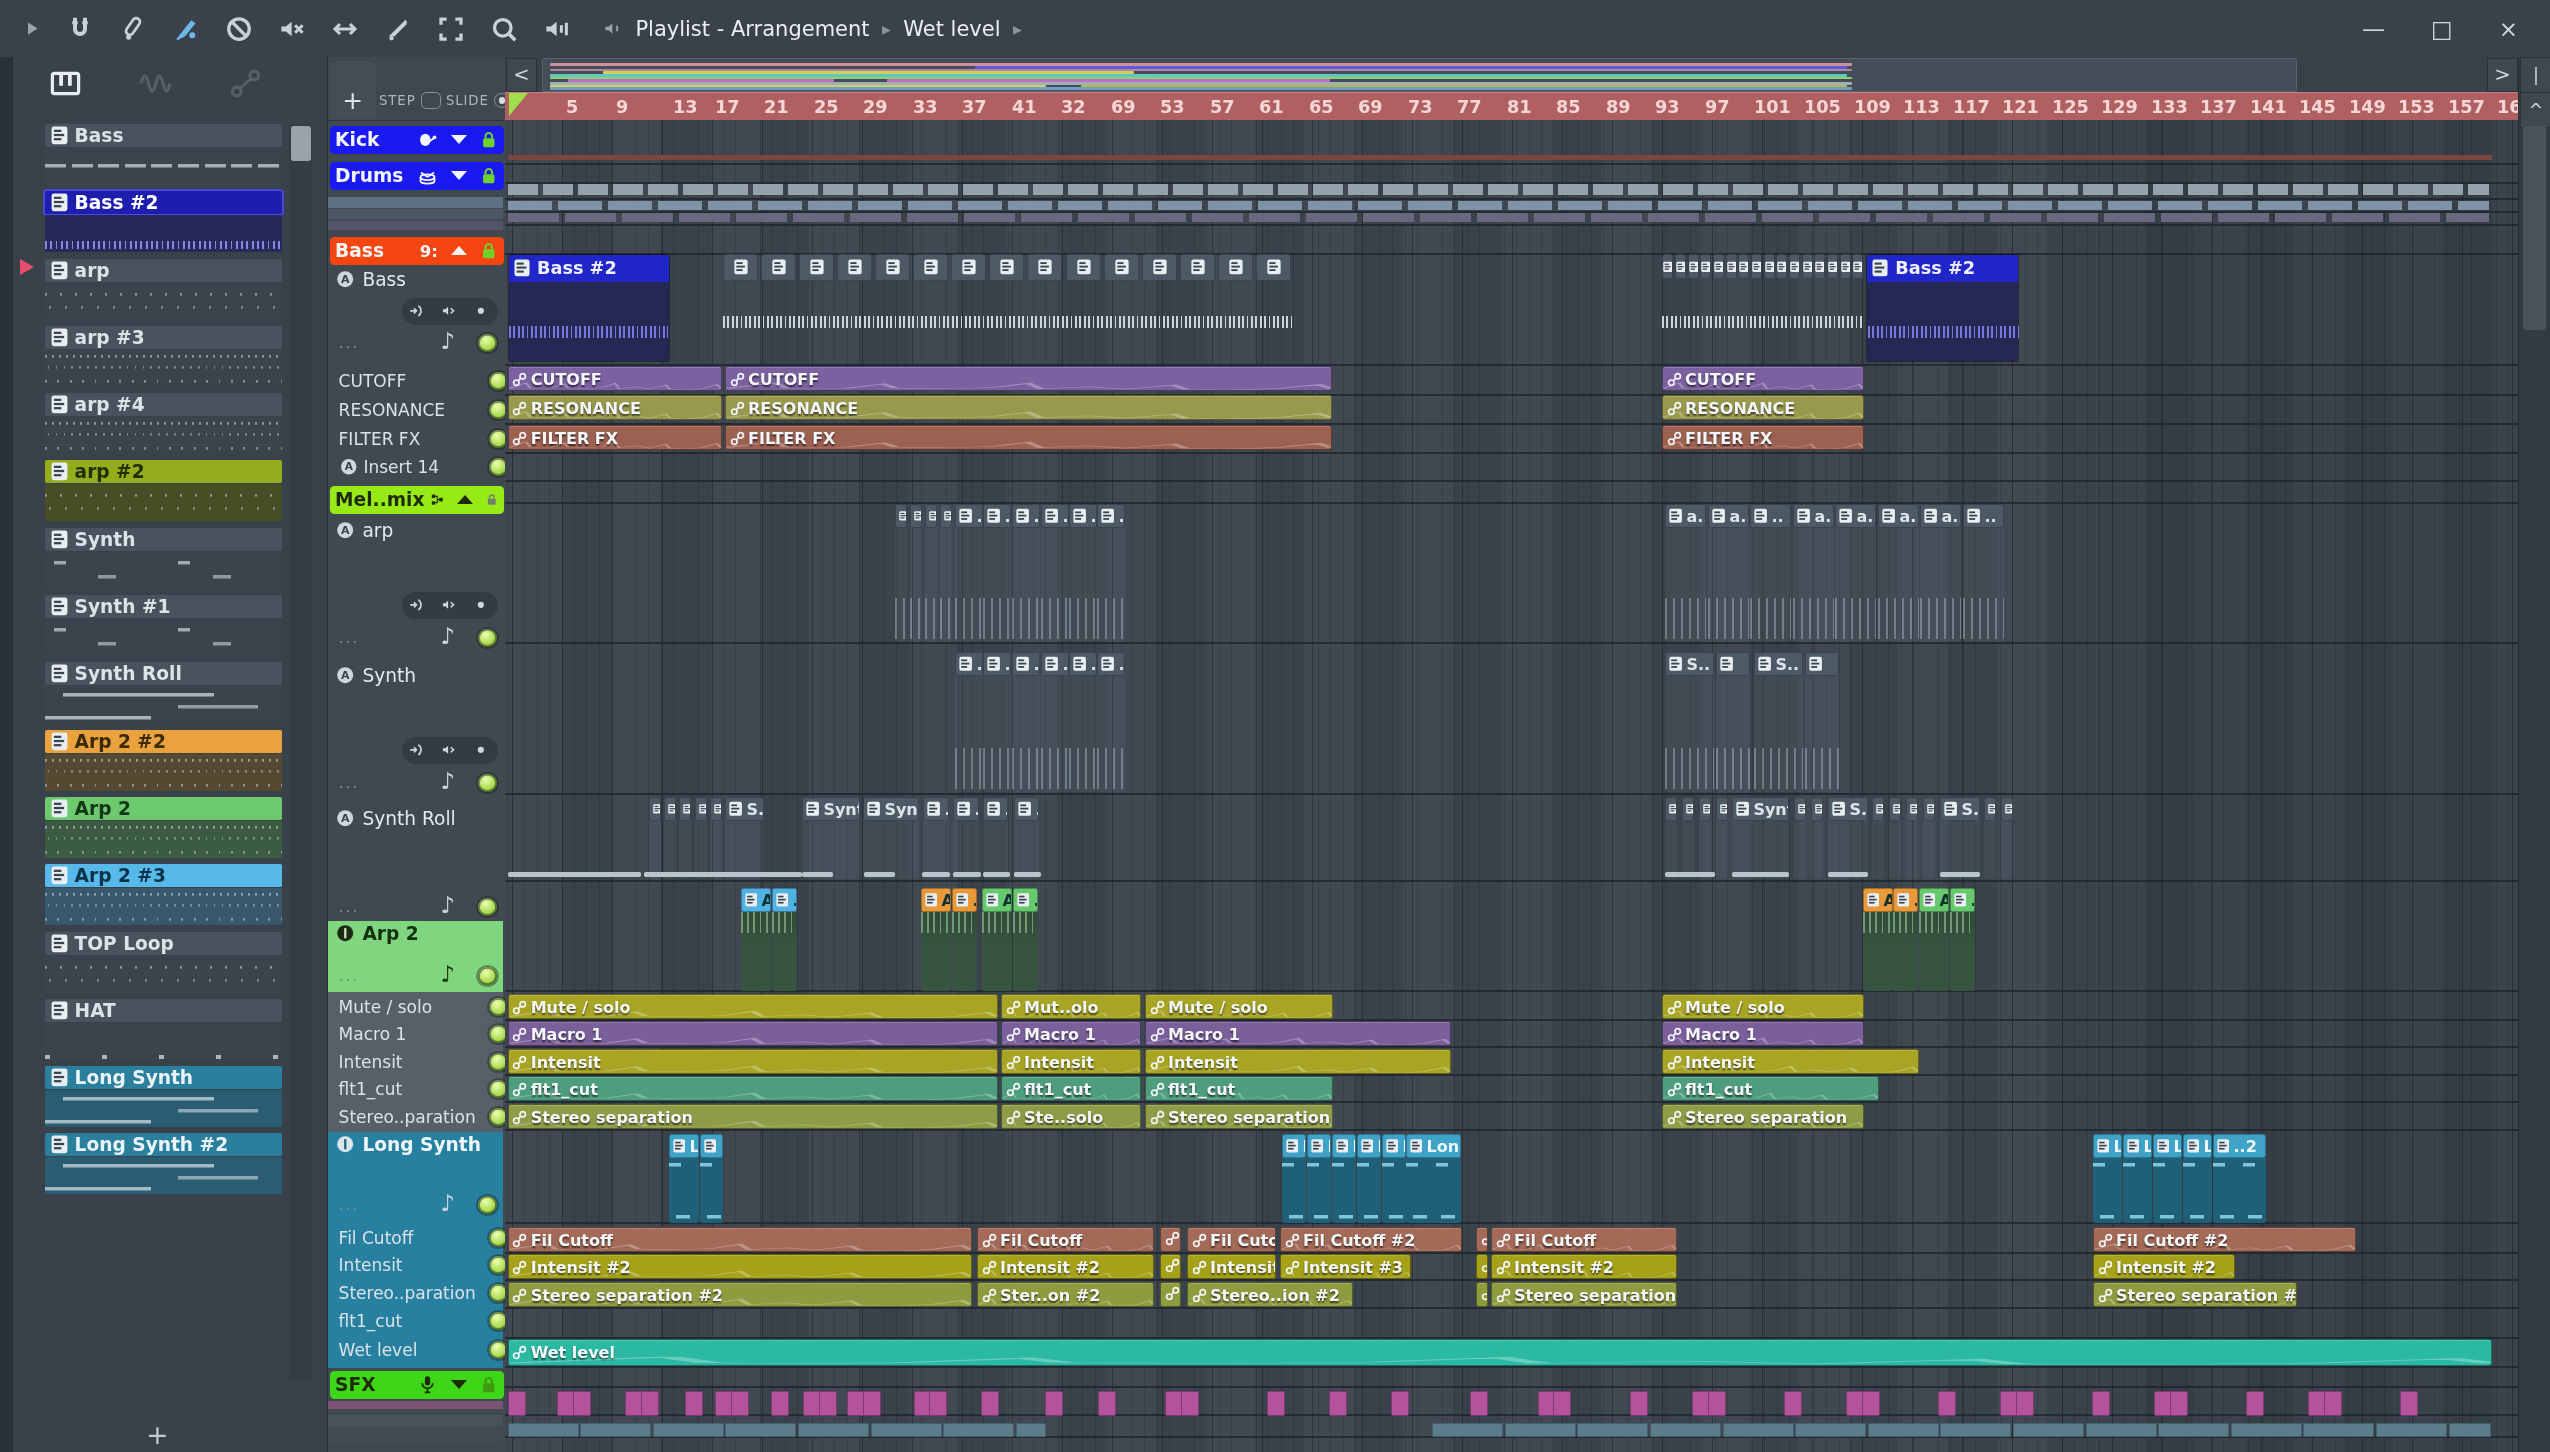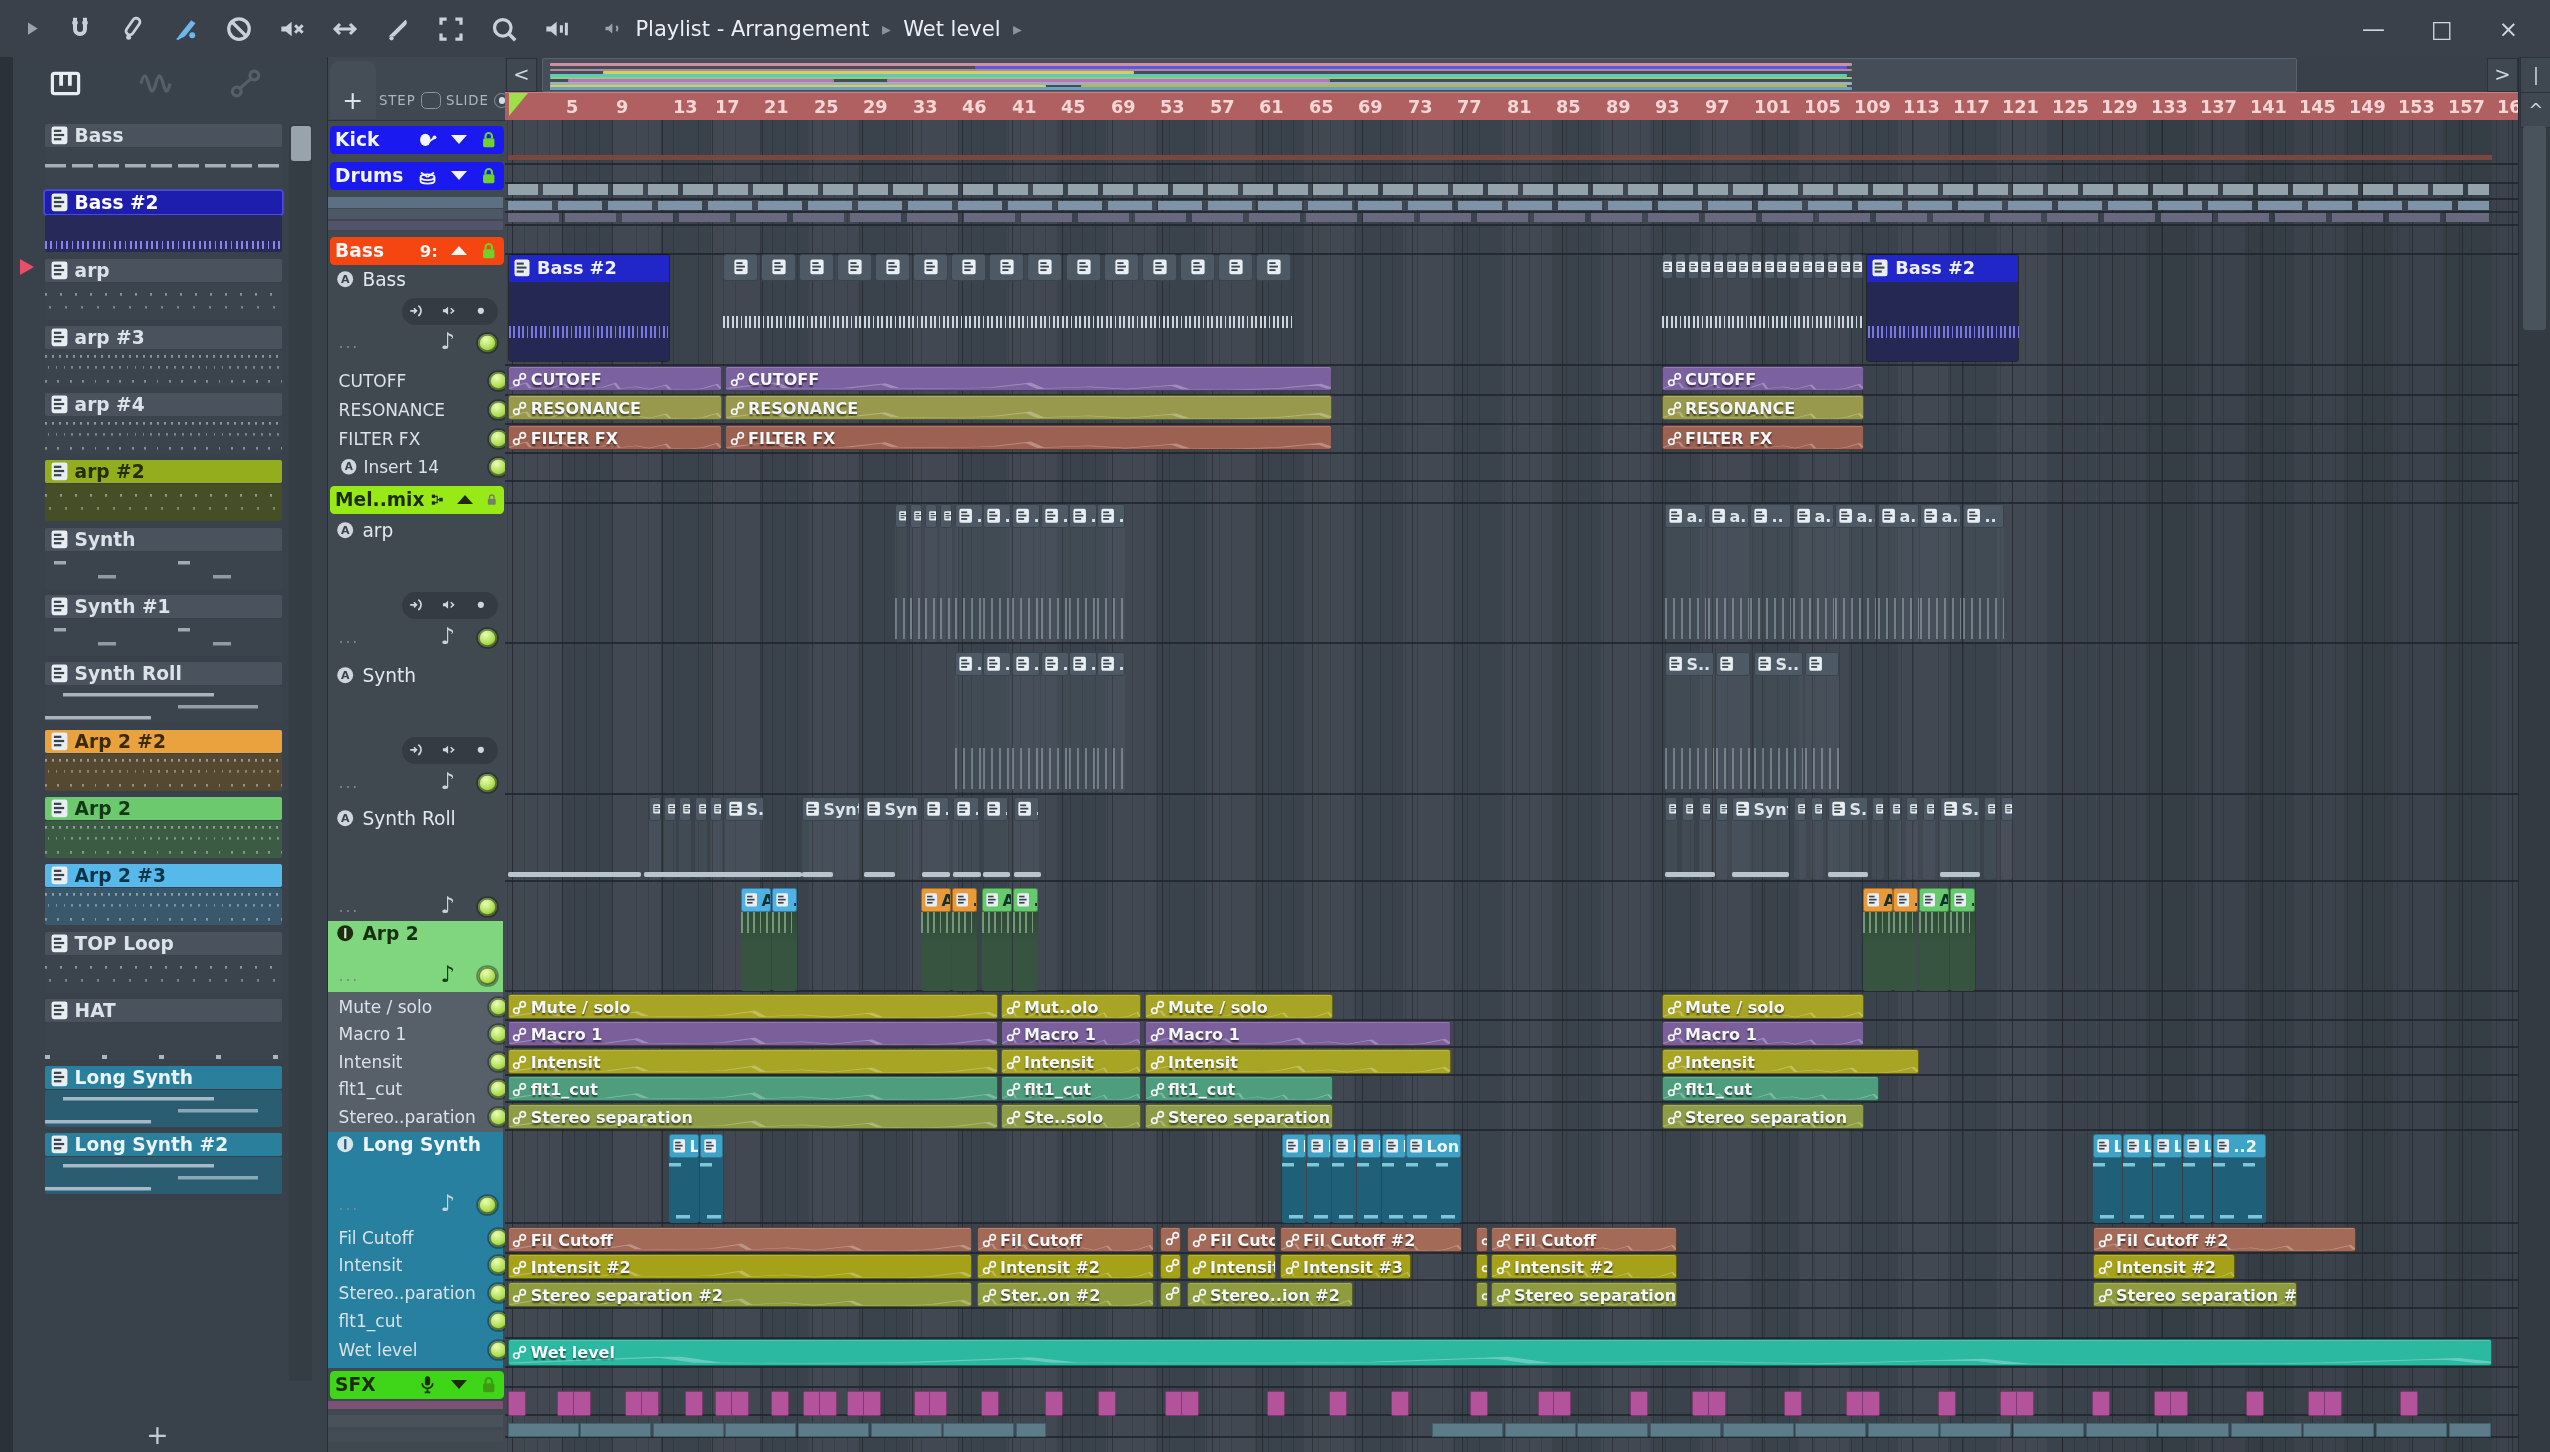--- a/index.html
+++ b/index.html
@@ -773,23 +773,23 @@
     <div id="ruler">
       <div id="playflag"></div>
     <span class="rnum" style="left: 61px;">5</span>
         <span class="rnum" style="left: 111px;">9</span>
         <span class="rnum" style="left: 168px;">13</span>
         <span class="rnum" style="left: 210px;">17</span>
         <span class="rnum" style="left: 259px;">21</span>
         <span class="rnum" style="left: 309px;">25</span>
         <span class="rnum" style="left: 358px;">29</span>
         <span class="rnum" style="left: 408px;">33</span>
-        <span class="rnum" style="left: 457px;">46</span>
+        <span class="rnum" style="left: 457px;">37</span>
         <span class="rnum" style="left: 507px;">41</span>
-        <span class="rnum" style="left: 556px;">45</span>
+        <span class="rnum" style="left: 556px;">32</span>
         <span class="rnum" style="left: 606px;">69</span>
         <span class="rnum" style="left: 655px;">53</span>
         <span class="rnum" style="left: 705px;">57</span>
         <span class="rnum" style="left: 754px;">61</span>
         <span class="rnum" style="left: 804px;">65</span>
         <span class="rnum" style="left: 853px;">69</span>
         <span class="rnum" style="left: 903px;">73</span>
         <span class="rnum" style="left: 952px;">77</span>
         <span class="rnum" style="left: 1002px;">81</span>
         <span class="rnum" style="left: 1051px;">85</span>

